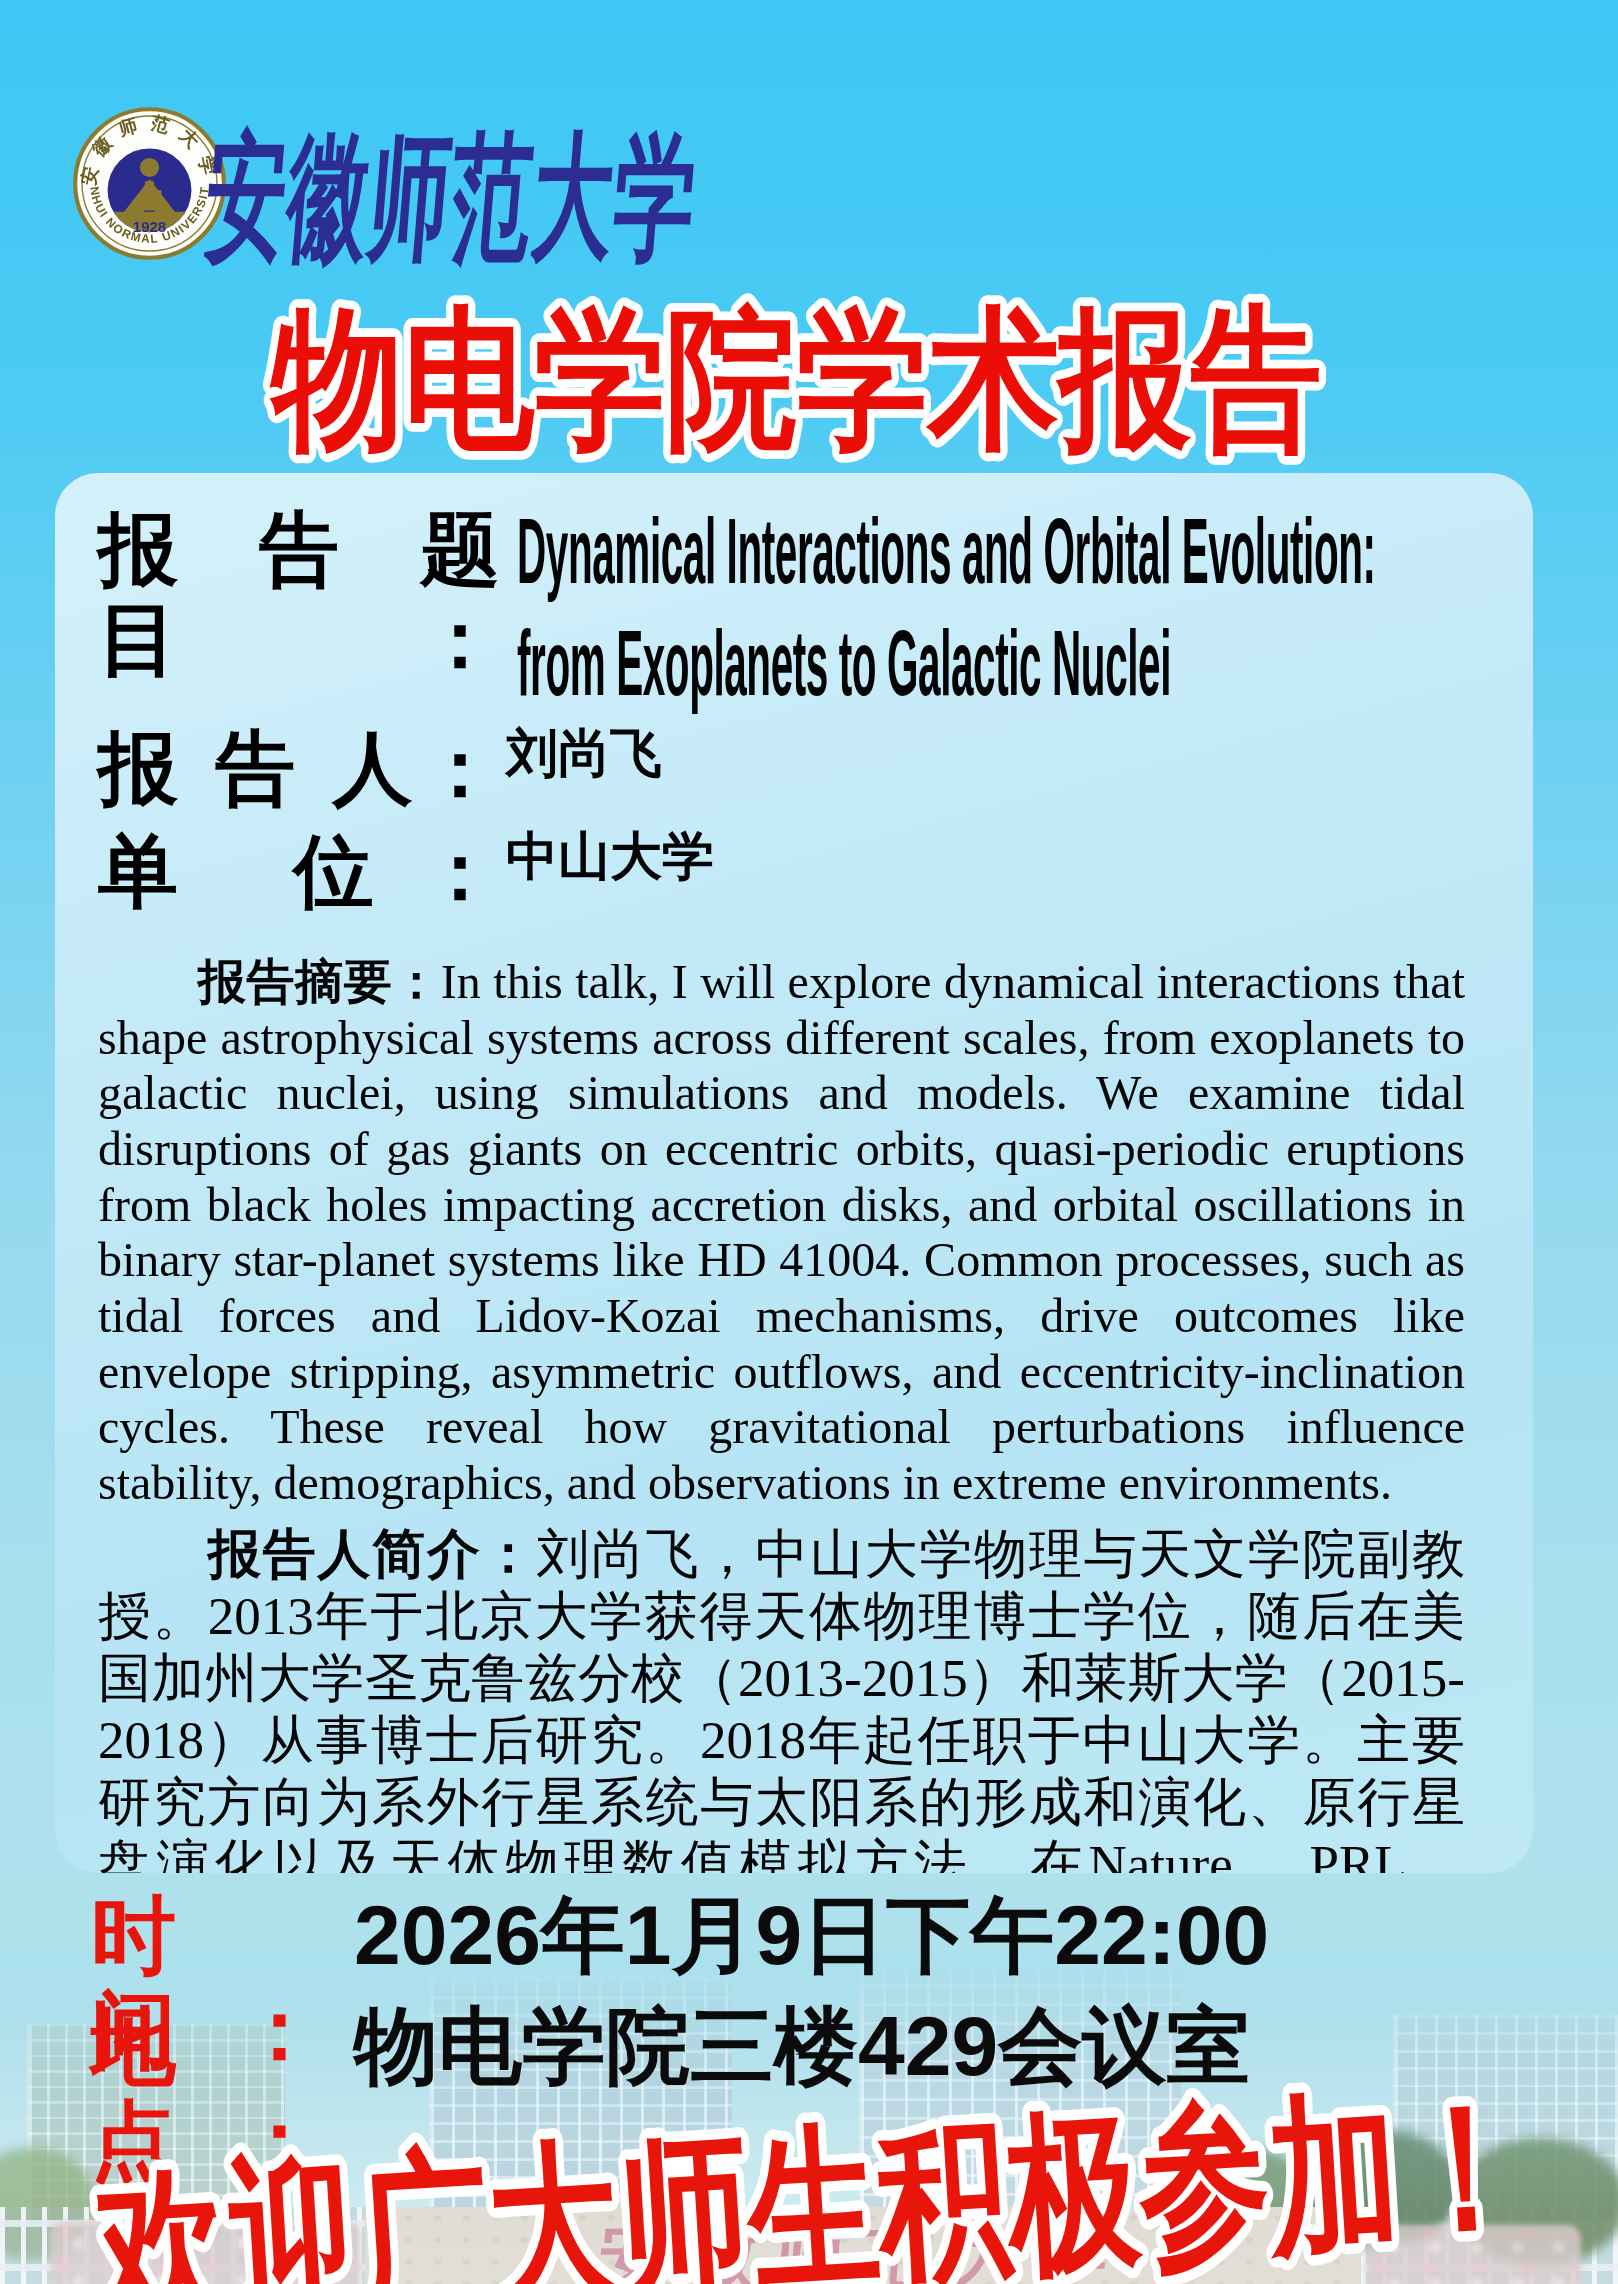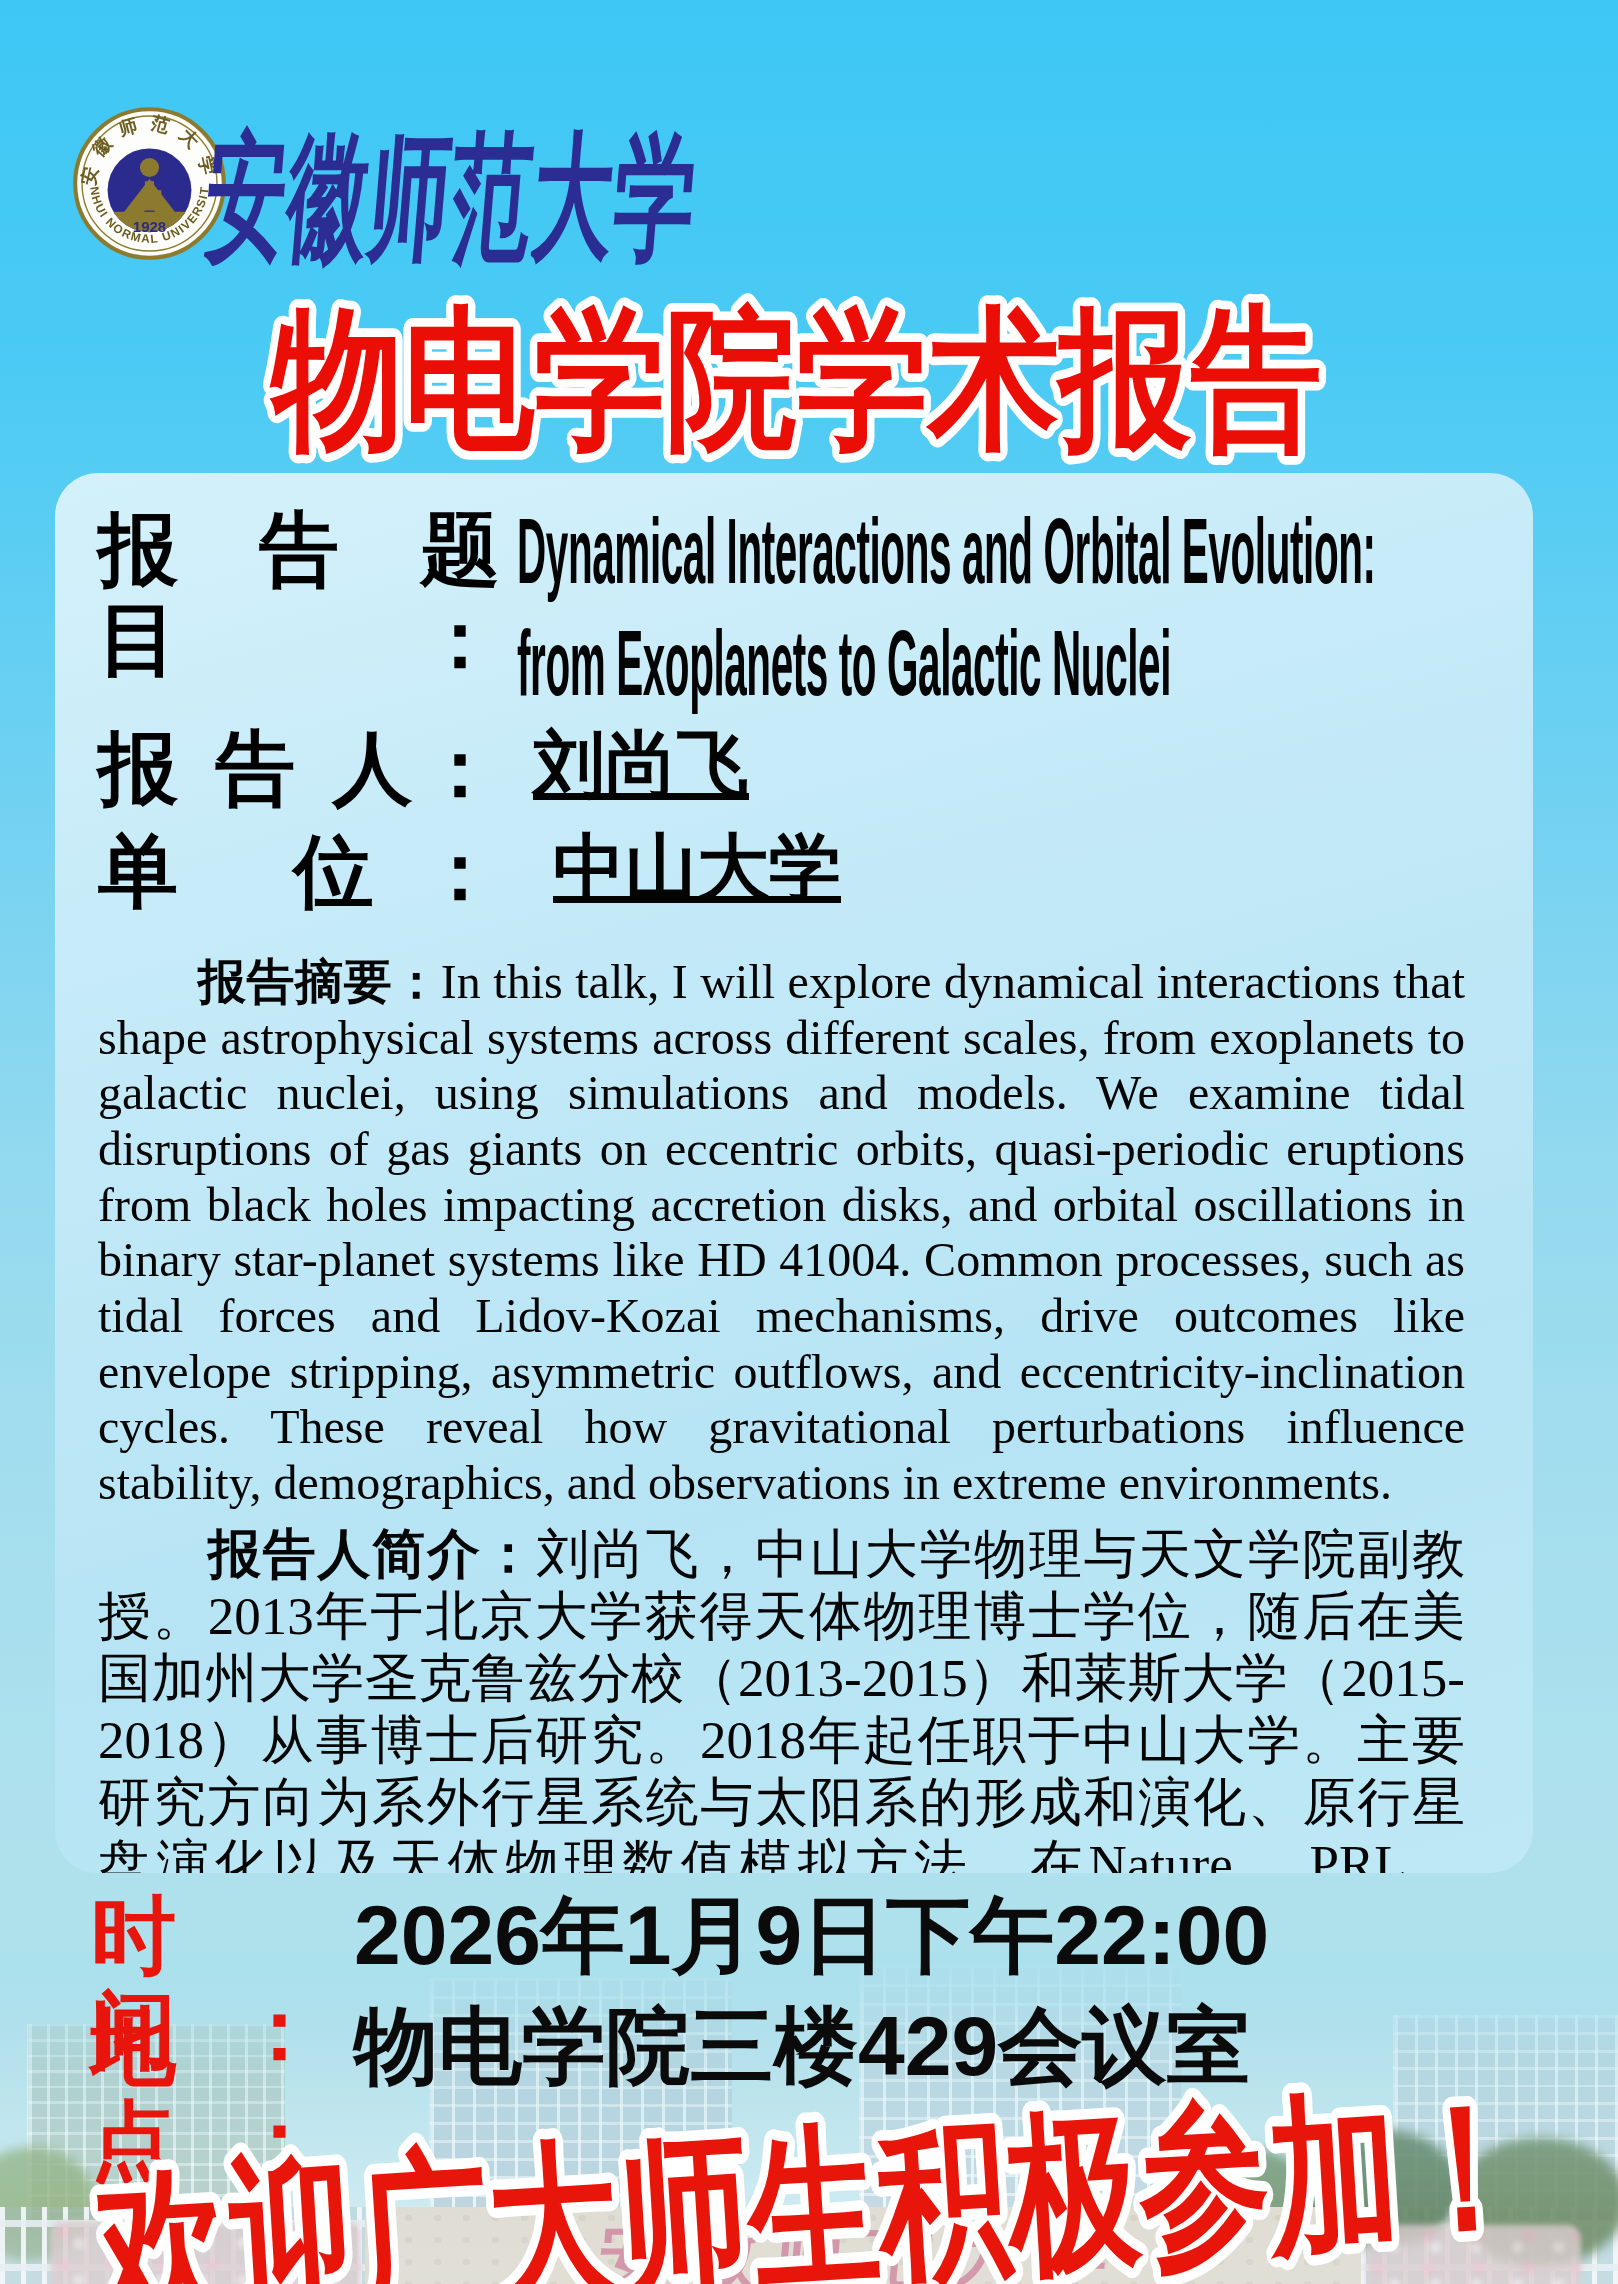--- a/index.html
+++ b/index.html
@@ -57,27 +57,27 @@
   .uni-name>span{display:inline-block;transform:scale(0.62,1.06) skewX(-8deg);transform-origin:left center;letter-spacing:1.8px;}
   .banner-svg{position:absolute;left:0;top:274px;width:1618px;height:210px;}
   .banner-svg text{font-family:"Liberation Sans","DejaVu Sans",sans-serif;}
   
   .panel{position:absolute;left:55px;top:473px;width:1478px;height:1400px;border-radius:43px;overflow:hidden;
     background:linear-gradient(165deg,#D4F1FA 0%,#C5EAF8 30%,#B6E4F4 68%,#BEE8F5 100%);}
   .panel-inner{position:absolute;inset:0;padding:32px 68px 18px 43px;box-sizing:border-box;color:#040404;}
   .row{display:flex;align-items:flex-start;}
   .lbl{flex:0 0 auto;width:402px;font-size:80px;font-weight:900;line-height:1.12;color:#000;
     text-align:justify;text-align-last:justify;text-justify:inter-character;}
-  .val{margin-left:33px;font-size:72px;font-weight:900;line-height:1.12;white-space:nowrap;text-decoration:underline;}
+  .val{margin-left:6px;font-size:52px;font-weight:900;line-height:1.12;white-space:nowrap;}
   .title-en{margin-left:17.4px;}
   .title-line{font-weight:700;font-size:88px;line-height:1.0;white-space:nowrap;letter-spacing:-0.9px;
     transform:scale(0.46,1.06);transform-origin:left top;}
   .title-line+.title-line{margin-top:24px;}
   .row-speaker{margin-top:19px;}
-  .row-affil{margin-top:13.7px;gap:20px;}
+  .row-affil{margin-top:13.7px;}
   .para{font-family:"Liberation Serif","DejaVu Serif",serif;text-align:justify;color:#060606;}
   .abstract{margin-top:37px;font-size:48px;line-height:1.16;text-indent:100px;}
   .bio{margin-top:12px;font-size:53px;line-height:1.17;text-indent:110px;}
   .para .plabel{font-weight:bold;font-family:"Liberation Sans","DejaVu Sans",sans-serif;}
   
   .logi-row{position:absolute;left:91px;display:flex;align-items:flex-start;}
   .logi-row.time{top:1889px;}
   .logi-row.venue{top:2000px;}
   .logi-lbl{flex:0 0 auto;width:231px;font-size:85px;font-weight:900;color:#E8150C;
     text-align:justify;text-align-last:justify;text-justify:inter-character;line-height:1.1;}

